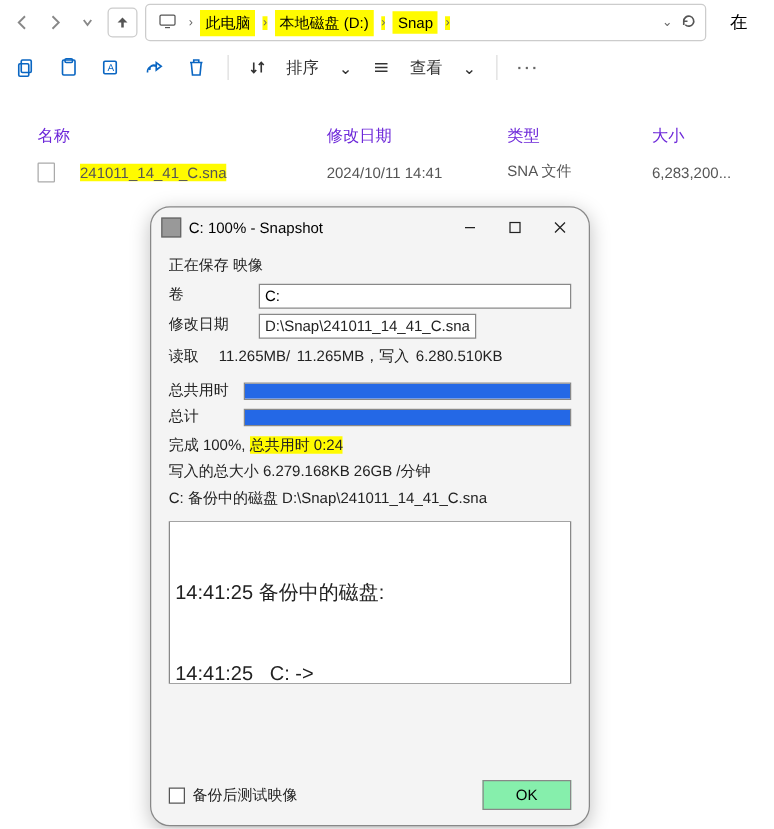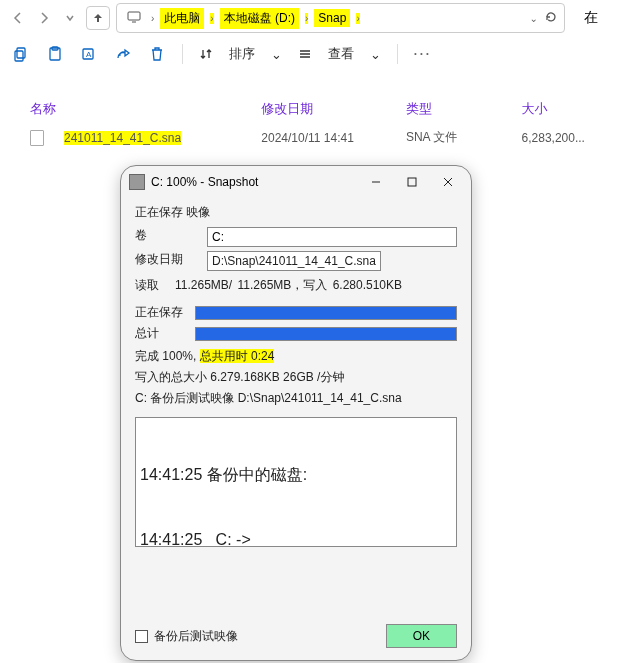--- a/index.html
+++ b/index.html
@@ -214,38 +214,38 @@
       <div>修改日期</div>
       <div><span class="input hl" style="display:inline-block;width:auto;">D:\Snap\241011_14_41_C.sna</span></div>
     </div>
 
     <div class="read-line">
       <span>读取</span>&nbsp;&nbsp;
       <span>11.265MB/  11.265MB，写入 6.280.510KB</span>
     </div>
 
     <div class="progress-row" style="margin-top:10px;">
-      <div>正在保存</div>
+      <div>总共用时</div>
       <div class="progress-track">
           <div class="progress-fill"></div>
         </div>
     </div>
     <div class="progress-row">
       <div>总计</div>
       <div class="progress-track">
           <div class="progress-fill"></div>
         </div>
     </div>
 
     <div class="body-line" style="margin-top:6px;">
       <span>完成 100%,</span>
       <span class="hl">总共用时 0:24</span>
     </div>
     <div class="body-line">写入的总大小 6.279.168KB    26GB /分钟</div>
-    <div class="body-line">C: 备份后测试映像 D:\Snap\241011_14_41_C.sna</div>
+    <div class="body-line">C: 备份中的磁盘 D:\Snap\241011_14_41_C.sna</div>
 
     <div class="log-box">
       <span class="log-line">14:41:25 备份中的磁盘:</span>
       <span class="log-line">14:41:25   C: -&gt; D:\Snap\241011_14_41_C.sna</span>
       
       
       
       
     </div>
 

